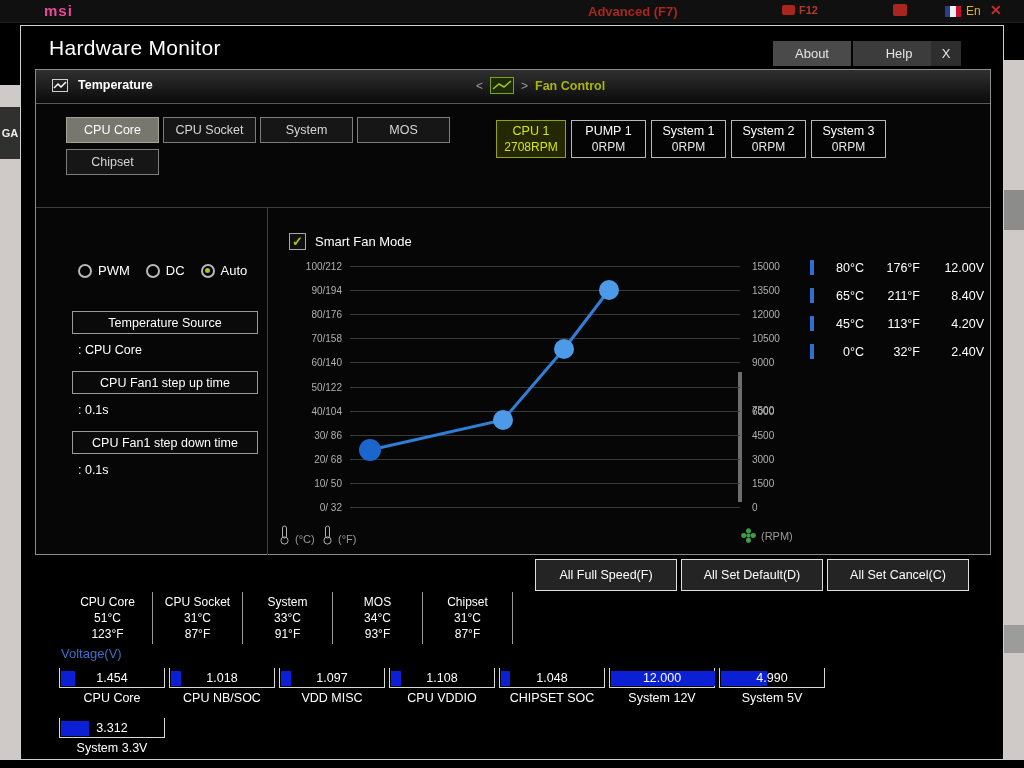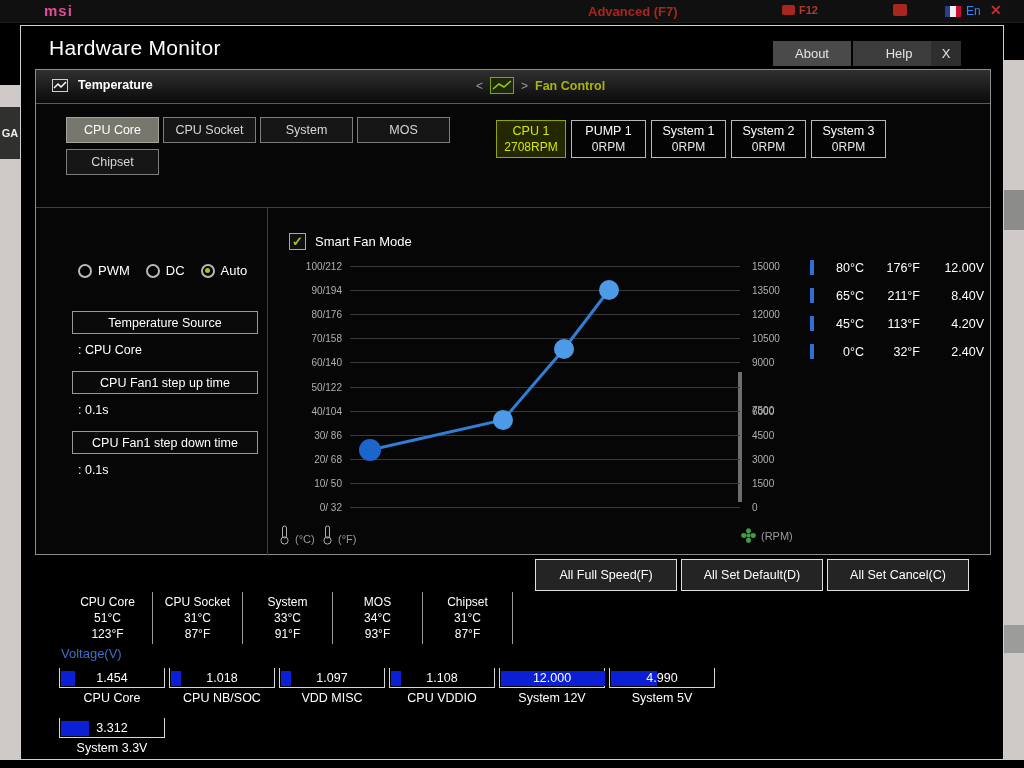--- a/index.html
+++ b/index.html
@@ -7,21 +7,21 @@
   #page{position:relative;width:1024px;height:768px;background:#000;overflow:hidden;
         font-family:"Liberation Sans",sans-serif;color:#fff}
 
   
   #topbar{position:absolute;left:0;top:0;width:1024px;height:23px;background:#101010;border-bottom:1px solid #1d1d1d}
   #logo{position:absolute;left:44px;top:2px;font-size:15px;font-weight:bold;color:#ec4899;letter-spacing:1px}
   #advanced{position:absolute;left:588px;top:4px;font-size:13px;font-weight:bold;color:#a8261e}
   #f12grp{position:absolute;left:782px;top:4px;display:flex;gap:4px;align-items:center;font-size:11px;font-weight:bold;color:#b23a28}
   .cam{width:13px;height:10px;background:#a8261e;border-radius:2px}
   #printer{position:absolute;left:893px;top:4px;width:14px;height:12px;background:#a8261e;border-radius:2px}
-  #langgrp{position:absolute;left:945px;top:4px;display:flex;gap:5px;align-items:center;font-size:12px;color:#3b82f6}
+  #langgrp{position:absolute;left:945px;top:4px;display:flex;gap:5px;align-items:center;font-size:12px;color:#eab308}
   .flag{width:16px;height:11px;background:linear-gradient(90deg,#23408e 33%,#efefef 33%,#efefef 66%,#c8102e 66%)}
   #topclose{position:absolute;left:990px;top:2px;color:#c03028;font-size:14px;font-weight:bold;cursor:pointer}
 
   
   #edgeL{position:absolute;left:0;top:85px;width:20px;height:675px;background:#cfc9c7}
   #edgeL .tabGA{position:absolute;left:0;top:22px;width:20px;height:52px;background:#30302e;color:#eee;
                 font-size:11px;font-weight:bold;display:flex;align-items:center;justify-content:center}
   #edgeR{position:absolute;right:0;top:60px;width:20px;height:700px;background:#cfc9c7}
   #edgeR .seg1{position:absolute;top:130px;left:0;width:20px;height:40px;background:#8c8c8a}
   #edgeR .seg2{position:absolute;top:565px;left:0;width:20px;height:28px;background:#9c9c9a}
@@ -394,20 +394,27 @@
       </div>
       <div class="vitem">
         <div class="vgauge">
           <div class="vfill" style="width: 10%;"></div>
           <div class="vval">1.108</div>
         </div>
         <div class="vname">CPU VDDIO</div>
       </div>
       <div class="vitem">
         <div class="vgauge">
+          <div class="vfill" style="width: 9%;"></div>
+          <div class="vval">1.048</div>
+        </div>
+        <div class="vname">CHIPSET SOC</div>
+      </div>
+      <div class="vitem">
+        <div class="vgauge">
           <div class="vfill" style="width: 100%;"></div>
           <div class="vval">12.000</div>
         </div>
         <div class="vname">System 12V</div>
       </div>
       <div class="vitem">
         <div class="vgauge">
           <div class="vfill" style="width: 44%;"></div>
           <div class="vval">4.990</div>
         </div>

